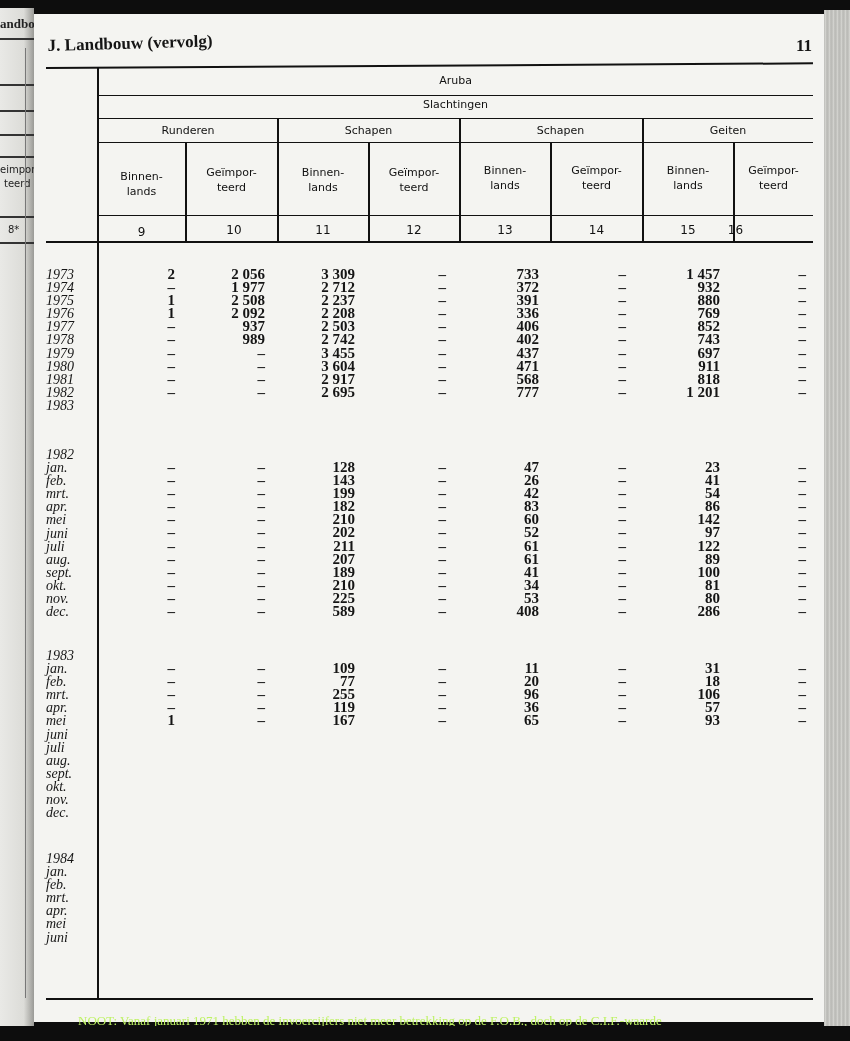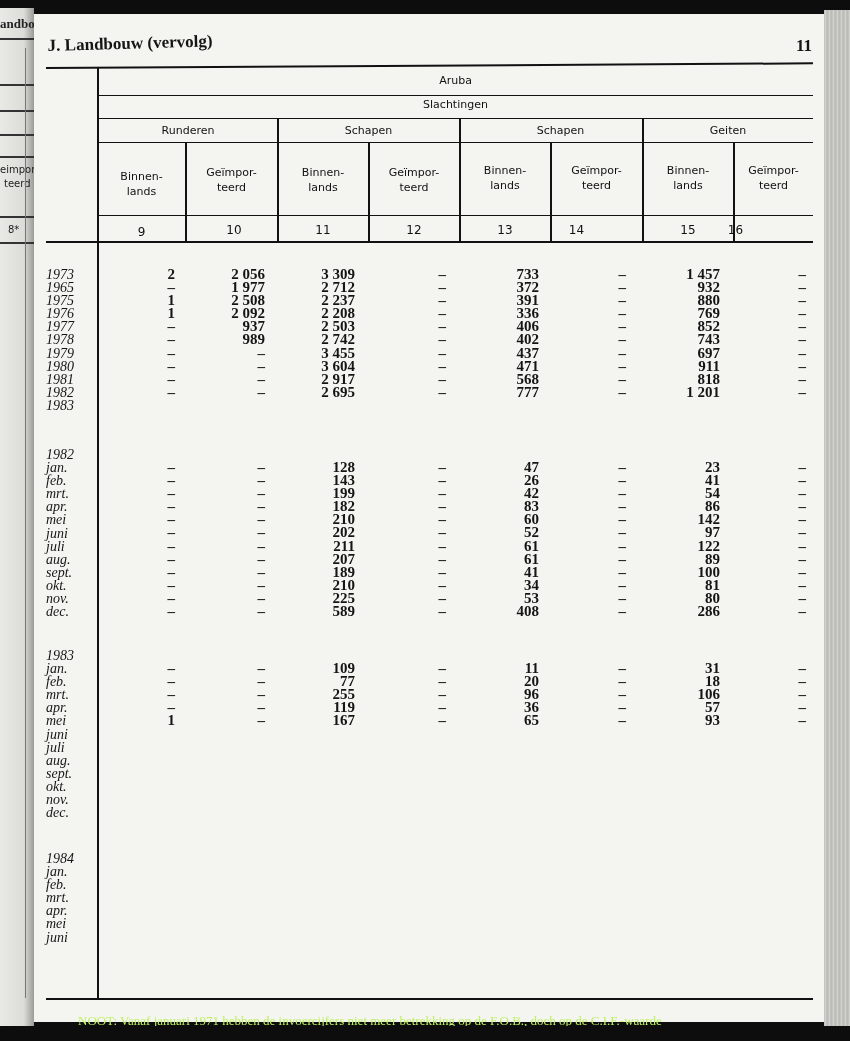--- a/index.html
+++ b/index.html
@@ -138,27 +138,27 @@
 <div class="hdr" style="left:734px;top:163px;width:79px;">
     <div>Geïmpor-</div>
     <div>teerd</div>
   </div>
 
 <div class="hdr colnum" style="left:98px;top:225px;width:87px;">9</div>
 <div class="hdr colnum" style="left:186px;top:223px;width:96px;">10</div>
 <div class="hdr colnum" style="left:278px;top:223px;width:90px;">11</div>
 <div class="hdr colnum" style="left:369px;top:223px;width:90px;">12</div>
 <div class="hdr colnum" style="left:460px;top:223px;width:90px;">13</div>
-<div class="hdr colnum" style="left:531px;top:223px;width:91px;">14</div>
+<div class="hdr colnum" style="left:551px;top:223px;width:91px;">14</div>
 <div class="hdr colnum" style="left:643px;top:223px;width:90px;">15</div>
 <div class="hdr colnum" style="left:696px;top:223px;width:79px;">16</div>
 
 <div class="stub" style="top:268px">
   <div>1973</div>
-    <div>1965</div>
+    <div>1974</div>
     <div>1975</div>
     <div>1976</div>
     <div>1977</div>
     <div>1978</div>
     <div>1979</div>
     <div>1980</div>
     <div>1981</div>
     <div>1982</div>
     <div>1983</div>
 </div>

